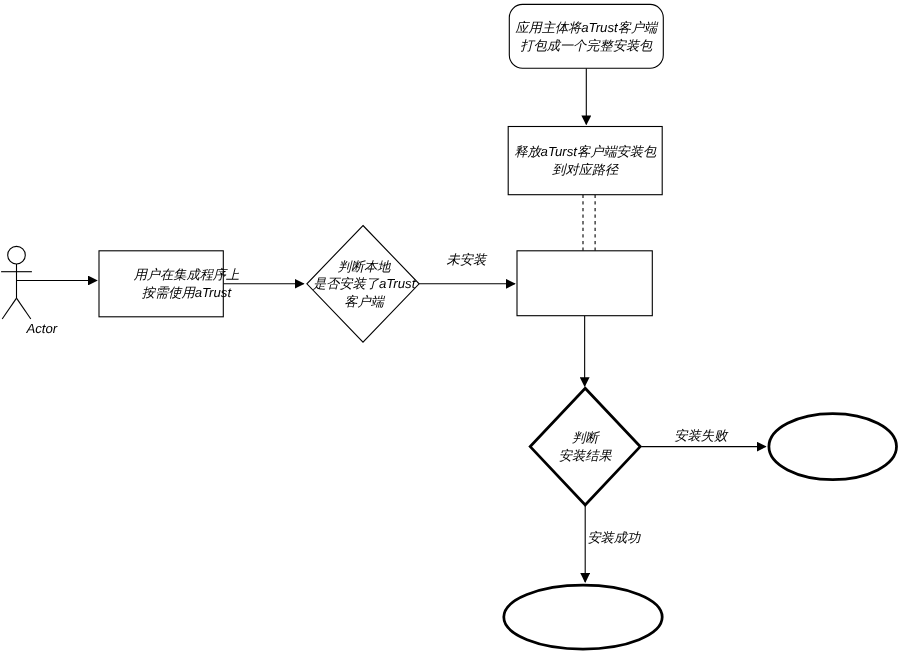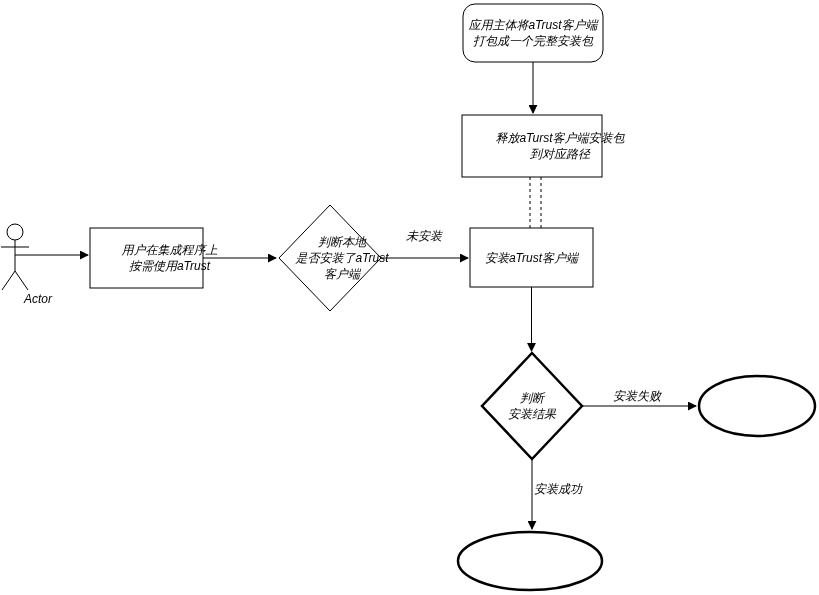--- a/index.html
+++ b/index.html
@@ -61,28 +61,27 @@
     <rect x="90" y="228" width="113" height="60" fill="#ffffff" stroke="#000000" stroke-width="1"></rect>
     <polygon points="330,205 381,258 330,311 279,258" fill="#ffffff" stroke="#000000" stroke-width="1"></polygon>
     <rect x="470" y="228" width="123" height="59" fill="#ffffff" stroke="#000000" stroke-width="1"></rect>
     <polygon points="532,353 582,406 532,459 482,406" fill="#ffffff" stroke="#000000" stroke-width="2.5"></polygon>
     <ellipse cx="757" cy="406" rx="58" ry="30" fill="#ffffff" stroke="#000000" stroke-width="2.5"></ellipse>
     <ellipse cx="530" cy="561" rx="72" ry="29" fill="#ffffff" stroke="#000000" stroke-width="2.5"></ellipse>
   </svg>
 
   <div class="lbl" style="left:463px; top:4px;   width:140px; height:58px;">应用主体将aTrust客户端
 打包成一个完整安装包</div>
-  <div class="lbl" style="left:462px; top:115px; width:140px; height:62px;margin-left:28px;">释放aTurst客户端安装包
+  <div class="lbl" style="left:462px; top:115px; width:140px; height:62px;">释放aTurst客户端安装包
 到对应路径</div>
   <div class="lbl" style="left:90px;  top:228px; width:113px; height:60px;margin-left:23px;">用户在集成程序上
 按需使用aTrust</div>
-  <div class="lbl" style="left:280px; top:205px; width:124px; height:106px;">判断本地
+  <div class="lbl" style="left:269px; top:205px; width:124px; height:106px;">判断本地
 是否安装了aTrust
 客户端</div>
-  <div class="lbl" style="left:470px; top:228px; width:123px; height:59px;">安装aTrust客户端</div>
   <div class="lbl" style="left:482px; top:353px; width:100px; height:106px;">判断
 安装结果</div>
 
   <div class="lbl" style="left:16px; top:292px; width:44px; height:14px;">Actor</div>
 
   <div class="lbl" style="left:394px; top:228px; width:60px; height:16px;">未安装</div>
   <div class="lbl" style="left:607px; top:388px; width:60px; height:16px;">安装失败</div>
   <div class="lbl left" style="left:534px; top:481px; width:70px; height:16px;">安装成功</div>
 
 </div>

